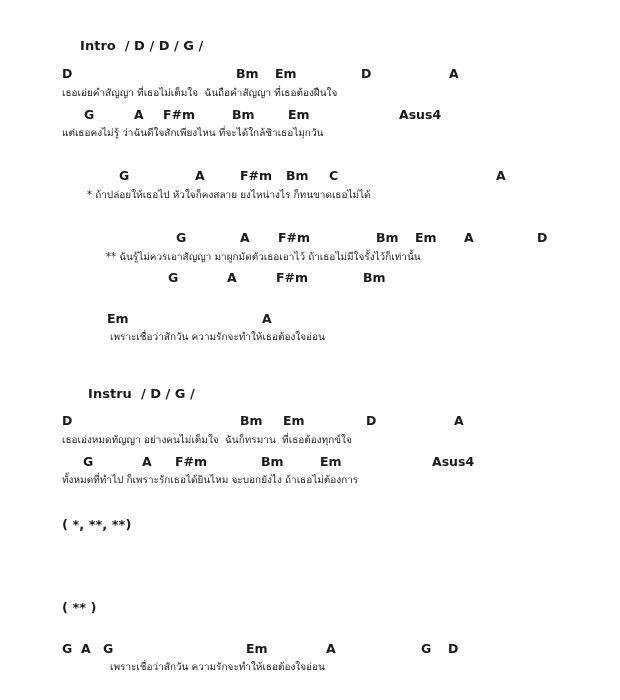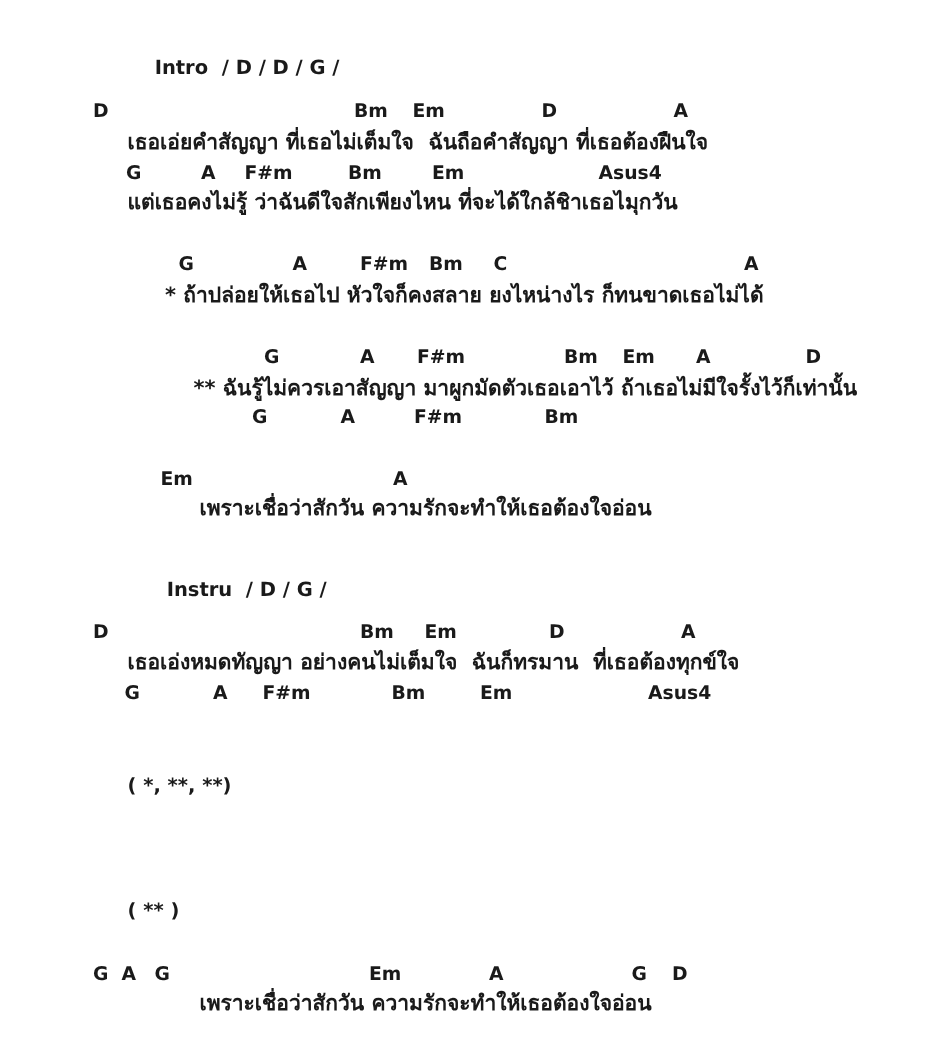--- a/index.html
+++ b/index.html
@@ -17,32 +17,31 @@
     }
     #sheet {
       position: absolute;
       left: 0; top: 0;
       width: 620px; height: 700px;
     }
     .line {
       position: absolute;
       white-space: pre;
       line-height: 1;
-      margin-left: 23px;
     }
     .chord {
       position: absolute;
       font-weight: bold;
       font-size: 12.5px;
       white-space: pre;
       line-height: 1;
     }
     .lyric {
-      font-size: 14px;
-      font-weight: bold;
+      font-size: 10px;
+      font-weight: normal;
     }
     .section {
       font-size: 13px;
       font-weight: bold;
     }
   </style>
 </head>
 <body>
 
 <div id="sheet">
@@ -118,20 +117,21 @@
   <div class="line lyric" style="left:62px; top:435px;">เธอเอ่งหมดทัญญา อย่างคนไม่เต็มใจ  ฉันก็ทรมาน  ที่เธอต้องทุกข์ใจ</div>
 
   <div>
     <span class="chord" style="left:83px; top:456px;">G</span>
     <span class="chord" style="left:142px; top:456px;">A</span>
     <span class="chord" style="left:175px; top:456px;">F#m</span>
     <span class="chord" style="left:261px; top:456px;">Bm</span>
     <span class="chord" style="left:320px; top:456px;">Em</span>
     <span class="chord" style="left:432px; top:456px;">Asus4</span>
   </div>
+  <div class="line lyric" style="left:62px; top:475px;">ทั้งหมดที่ทำไป ก็เพราะรักเธอได้ยินไหม จะบอกยังไง ถ้าเธอไม่ต้องการ</div>
 
   <div class="line section" style="left:62px; top:518px;">( *, **, **)</div>
 
 
   <div class="line section" style="left:62px; top:601px;">( ** )</div>
 
   <div>
     <span class="chord" style="left:62px; top:643px;">G</span>
     <span class="chord" style="left:81px; top:643px;">A</span>
     <span class="chord" style="left:103px; top:643px;">G</span>

